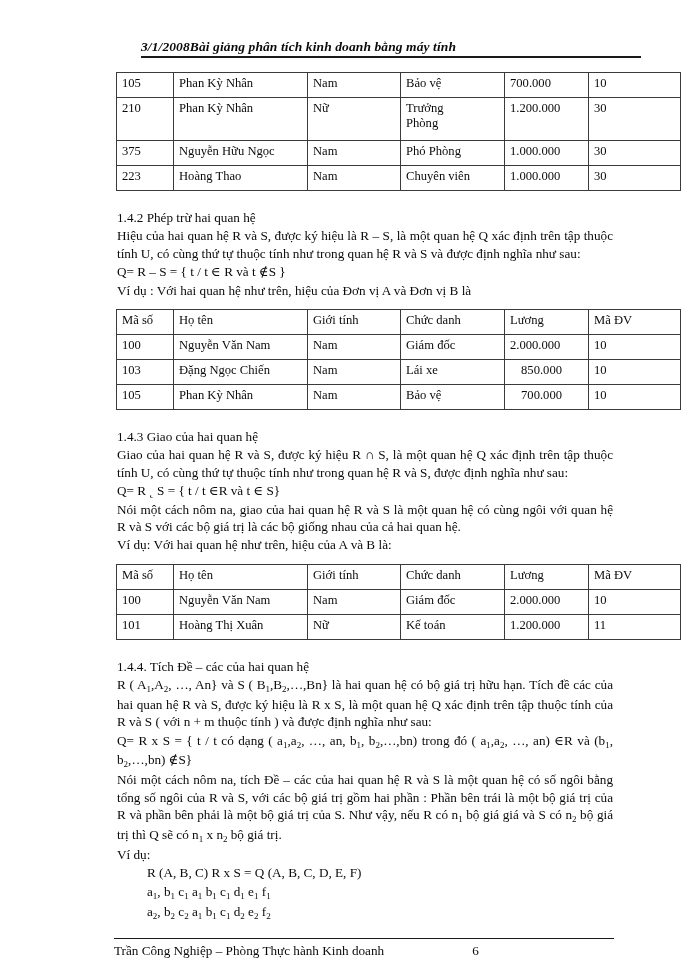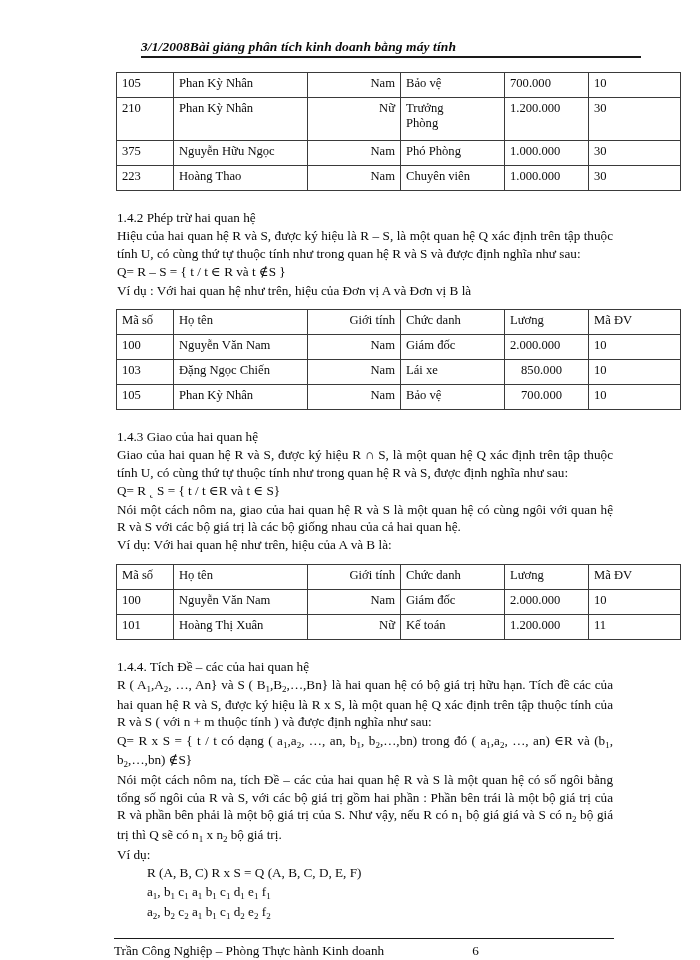--- a/index.html
+++ b/index.html
@@ -64,21 +64,21 @@
     line-height: 15px;
   }
   table.rel td {
     border: 1.1px solid #3a3a3a;
     padding: 3px 5px 3px 5px;
     vertical-align: top;
     height: 18px;
   }
   table.rel td.c-id      { width: 46px; margin-left: 40px; }
   table.rel td.c-name    { width: 123px; }
-  table.rel td.c-gender  { width: 82px; text-align: right; }
+  table.rel td.c-gender  { width: 82px; }
   table.rel td.c-role    { width: 93px; font-family: Liberation Serif, serif; }
   table.rel td.c-salary  { width: 73px; }
   table.rel td.c-dept    { width: 81px; }
   table.rel td.tall { height: 36px; }
   .gap-sm { height: 9px; }
   .gap-lg { height: 17px; }
 
   p.t {
     margin: 1px;
     font-size: 13.2px;

